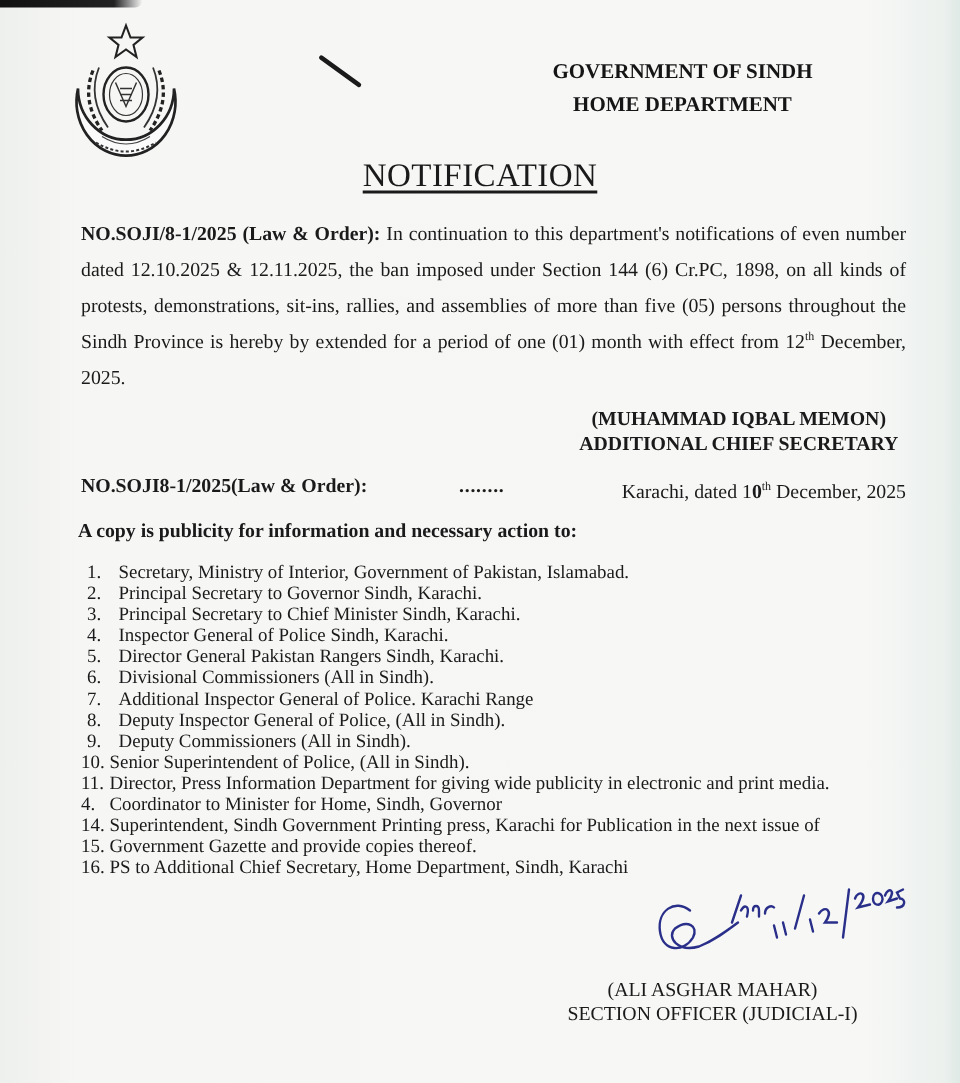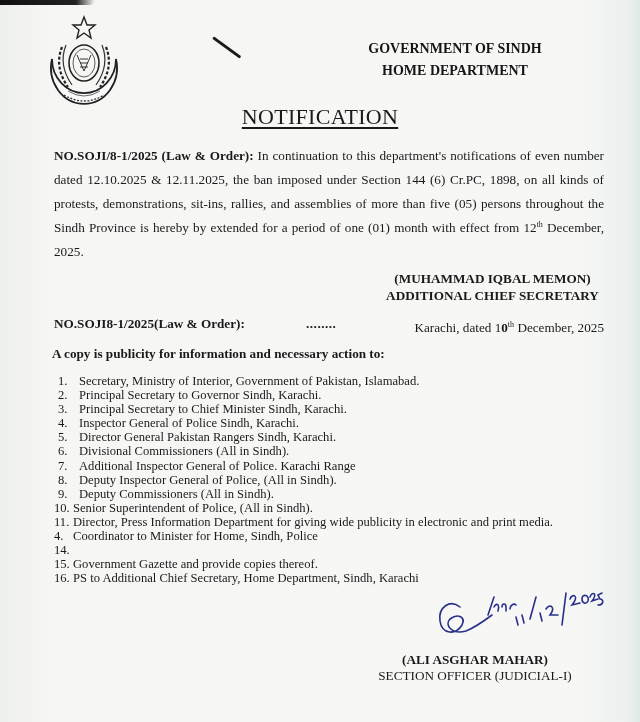--- a/index.html
+++ b/index.html
@@ -68,21 +68,21 @@
     }
     .dist-list li { display: flex; white-space: nowrap; }
     .dist-list .num { display: inline-block; width: 21px; text-align: left; }
     .dist-list li.wide .num { width: 19px; margin-left: -4px; }
     .dist-list .txt { display: inline-block; }
     .signature { position: absolute; left: 432px; top: 585px; width: 180px; height: 62px; }
     .signatory-2 {
       position: absolute; left: 360px; top: 652px; width: 230px;
       text-align: center; font-size: 13.2px; line-height: 16px;
     }
-    .signatory-2 .name { font-weight: bold; }
+    .signatory-2 .name { font-weight: normal; }
   </style>
 </head>
 <body>
 
 <div class="page">
   <div class="top-shadow"></div>
   <div class="right-edge"></div>
 
   <div class="logo">
     <svg width="80" height="100" viewBox="0 0 80 100">
@@ -173,24 +173,25 @@
     <li class="wide">
         <span class="num">10.</span>
         <span class="txt">Senior Superintendent of Police, (All in Sindh).</span>
       </li>
     <li class="wide">
         <span class="num">11.</span>
         <span class="txt">Director, Press Information Department for giving wide publicity in electronic and print media.</span>
       </li>
     <li class="wide">
         <span class="num">4.</span>
-        <span class="txt">Coordinator to Minister for Home, Sindh, Police</span>
+        <span class="txt">Coordinator to Minister for Home, Sindh, Governor</span>
       </li>
     <li class="wide">
         <span class="num">14.</span>
+        <span class="txt">Superintendent, Sindh Government Printing press, Karachi for Publication in the next issue of</span>
       </li>
     <li class="wide">
         <span class="num">15.</span>
         <span class="txt">Government Gazette and provide copies thereof.</span>
       </li>
     <li class="wide">
         <span class="num">16.</span>
         <span class="txt">PS to Additional Chief Secretary, Home Department, Sindh, Karachi</span>
       </li>
   </ul>

